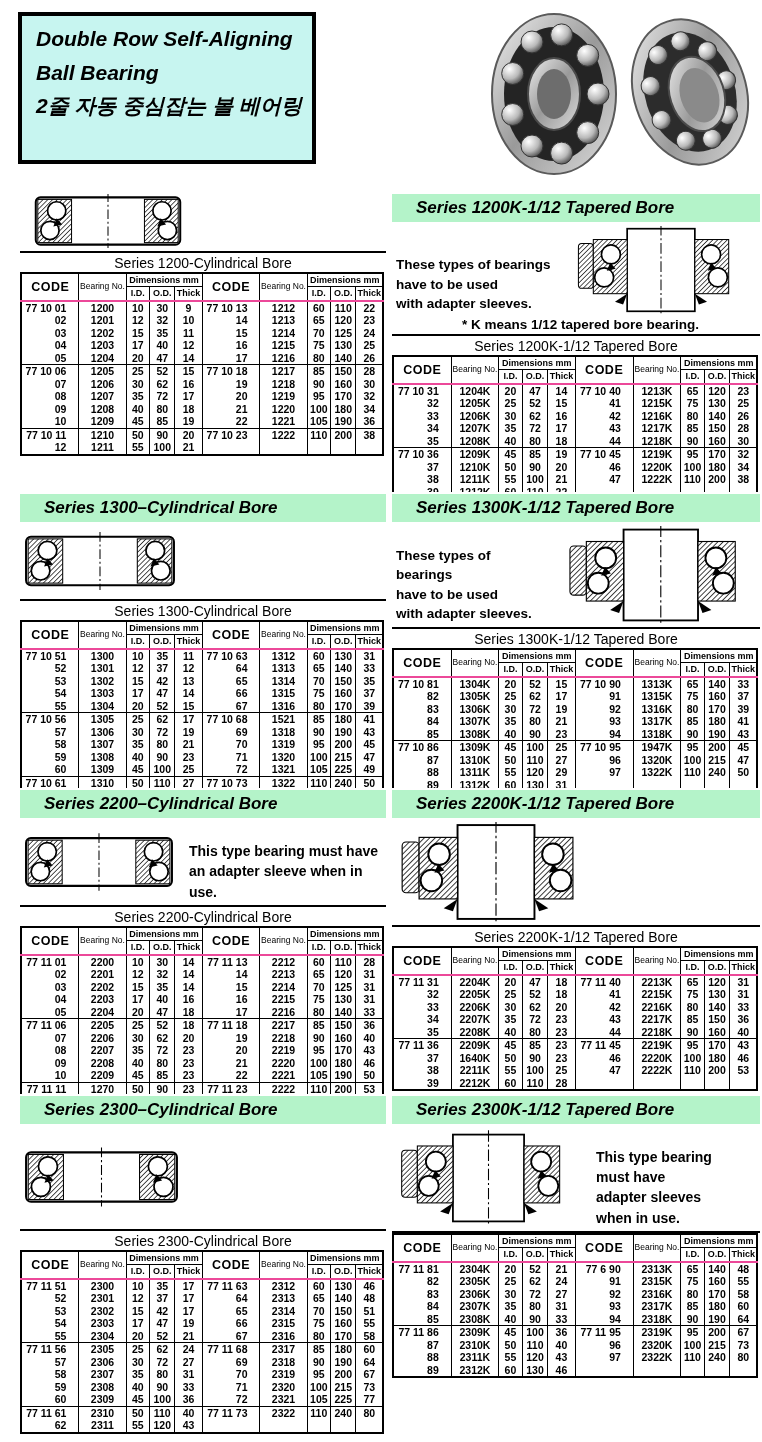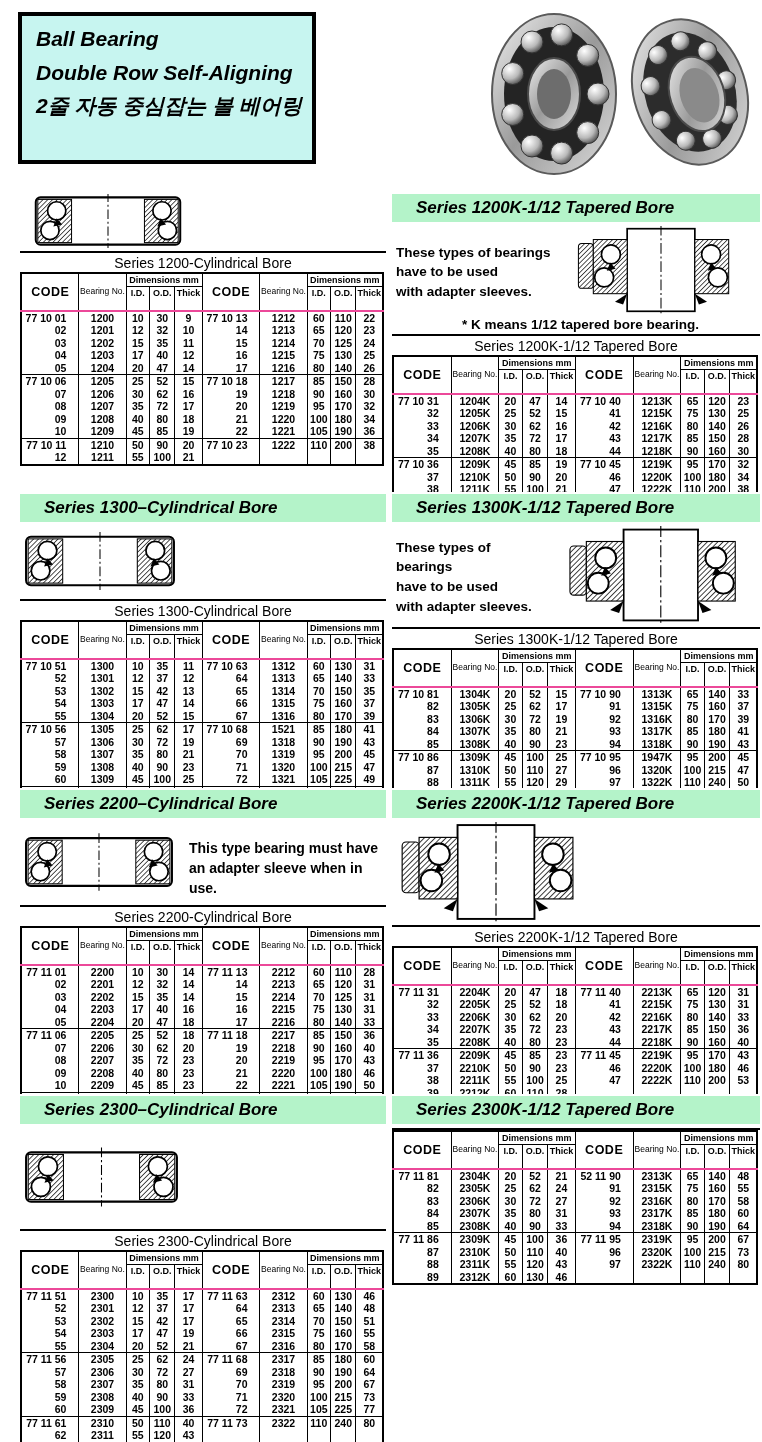--- a/index.html
+++ b/index.html
@@ -17,34 +17,34 @@
   .photos{position:absolute;right:0;top:4px}
   
   .page{
     display:grid;grid-template-columns:366px 368px;column-gap:6px;
     grid-template-rows:300px 296px 306px 1fr;
     padding-left:20px;box-sizing:border-box;
   }
   .sec{overflow:hidden}
   .band{background:#b4f3c9;padding:4px 6px 4px 24px;margin:2px 0 4px 0}
   .band .bt{font-weight:bold;font-style:italic;font-size:17px;white-space:nowrap}
-  .figrow{display:flex;align-items:center;gap:15px;margin:2px 2px 3px 4px}
+  .figrow{display:flex;align-items:flex-end;gap:15px;margin:2px 2px 3px 4px}
   .notes{font-size:13.5px;font-weight:600;line-height:1.45;padding-top:4px}
   .notes.nright{font-size:14px;font-weight:600;padding-top:12px}
   .footnote{font-size:13.5px;font-weight:600;text-align:left;margin:0 0 2px 70px}
   
   .tblock{border-top:2px solid #000;margin-top:2px}
   .tcap{text-align:center;font-size:14px;padding:2px 0 1px 0}
   table{border-collapse:collapse;table-layout:fixed;width:99.5%;border:2px solid #000}
   thead{border-bottom:2px solid #ec4899}
   th,td{border-left:1.5px solid #000;border-right:1.5px solid #000;overflow:hidden;white-space:nowrap;padding:0}
   .th-code{font-size:12.5px;font-weight:600;letter-spacing:.5px}
   .th-bearing{font-size:8.5px;font-weight:400;line-height:1.1}
   .th-dims{font-size:9px;font-weight:600;border-bottom:1.5px solid #000;padding:1px 0}
-  .th-sub{font-size:9px;font-weight:700;padding:1px 0 12px 0}
+  .th-sub{font-size:9px;font-weight:700;padding:1px 0 2px 0}
   td{font-size:10.5px;font-weight:700;text-align:center;line-height:1.19}
   .c-code{text-align:right;padding-right:12px}
   .g-start{border-top:1.5px solid #000}
   .hidden-defs{position:absolute;width:0;height:0;overflow:hidden}
 </style>
 </head>
 <body>
 
 <svg class="hidden-defs" aria-hidden="true">
   <defs>
@@ -89,22 +89,22 @@
       <path d="M204 54 l8 9 -13 3 z" fill="#000"></path>
       <path d="M62 112 l18 -12 -6 16 z" fill="#000"></path>
       <path d="M198 112 l-18 -12 6 16 z" fill="#000"></path>
       <line x1="130" y1="-2" x2="130" y2="132" stroke="#000" stroke-width="1.5" stroke-dasharray="16 4 3 4"></line>
     </symbol>
   </defs>
 </svg>
 
 <div class="header">
   <div class="titlebox">
+    <div class="t">Double Row Self-Aligning</div>
     <div class="t">Ball Bearing</div>
-    <div class="t">Double Row Self-Aligning</div>
     <div class="t">2줄 자동 중심잡는 볼 베어링</div>
   </div>
   <div class="photos">
     <svg width="282" height="178" viewBox="0 0 282 178">
 
       <g transform="translate(74,90)">
         <ellipse rx="62" ry="80" fill="url(#ringg)" stroke="#5a5a5a" stroke-width="2"></ellipse>
         <ellipse rx="50" ry="67" fill="#242424"></ellipse>
         <g fill="url(#ballg)" stroke="#333" stroke-width="1">
           <circle cx="44" cy="0" r="11"></circle>
@@ -990,21 +990,21 @@
               <td>85</td>
               <td>23</td>
               <td class="c-code">22</td>
               <td>2221</td>
               <td>105</td>
               <td>190</td>
               <td>50</td>
             </tr>
             <tr>
               <td class="c-code g-start">77 11 11</td>
-              <td class="g-start">3410</td>
+              <td class="g-start">1270</td>
               <td class="g-start">50</td>
               <td class="g-start">90</td>
               <td class="g-start">23</td>
               <td class="c-code g-start">77 11 23</td>
               <td class="g-start">2222</td>
               <td class="g-start">110</td>
               <td class="g-start">200</td>
               <td class="g-start">53</td>
             </tr>
           </tbody>
@@ -1120,21 +1120,21 @@
               <td class="g-start">85</td>
               <td class="g-start">23</td>
               <td class="c-code g-start">77 11 45</td>
               <td class="g-start">2219K</td>
               <td class="g-start">95</td>
               <td class="g-start">170</td>
               <td class="g-start">43</td>
             </tr>
             <tr>
               <td class="c-code">37</td>
-              <td>2210K</td>
+              <td>1640K</td>
               <td>50</td>
               <td>90</td>
               <td>23</td>
               <td class="c-code">46</td>
               <td>2220K</td>
               <td>100</td>
               <td>180</td>
               <td>46</td>
             </tr>
             <tr>
@@ -1351,20 +1351,31 @@
               <td>&nbsp;</td>
               <td>&nbsp;</td>
             </tr>
           </tbody>
         </table>
     </div>
   </section>
 
   <section class="sec" style="grid-column:2;grid-row:4">
     <div class="band"><span class="bt">Series 2300K-1/12 Tapered Bore</span></div>
+    <div class="figrow">
+      <svg width="185" height="100">
+          <use href="#sym-taper"></use>
+        </svg>
+      <div class="notes nright">
+        <div>This type bearing</div>
+        <div>must have</div>
+        <div>adapter sleeves</div>
+        <div>when in use.</div>
+      </div>
+    </div>
     <div class="tblock">
       <table>
           <colgroup>
             <col style="width: 16%;">
             <col style="width: 13%;">
             <col style="width: 6.5%;">
             <col style="width: 7%;">
             <col style="width: 7.5%;">
             <col style="width: 16%;">
             <col style="width: 13%;">
@@ -1390,21 +1401,21 @@
               <th class="th-sub">Thick</th>
             </tr>
           </thead>
           <tbody>
             <tr>
               <td class="c-code g-start">77 11 81</td>
               <td class="g-start">2304K</td>
               <td class="g-start">20</td>
               <td class="g-start">52</td>
               <td class="g-start">21</td>
-              <td class="c-code g-start">52 11 90</td>
+              <td class="c-code g-start">77 6 90</td>
               <td class="g-start">2313K</td>
               <td class="g-start">65</td>
               <td class="g-start">140</td>
               <td class="g-start">48</td>
             </tr>
             <tr>
               <td class="c-code">82</td>
               <td>2305K</td>
               <td>25</td>
               <td>62</td>

